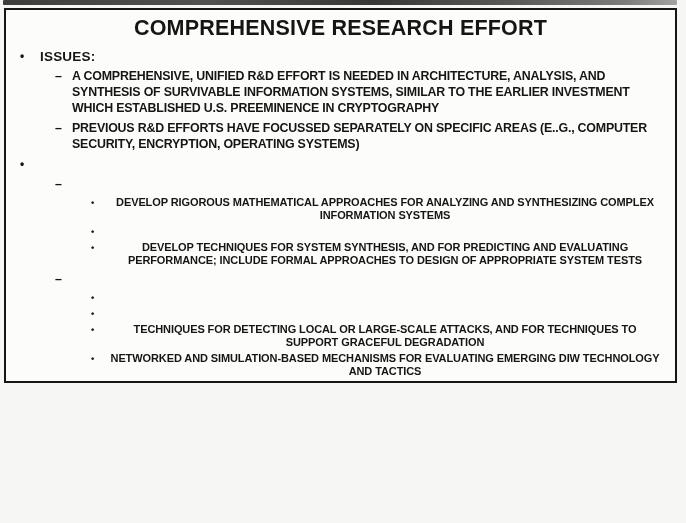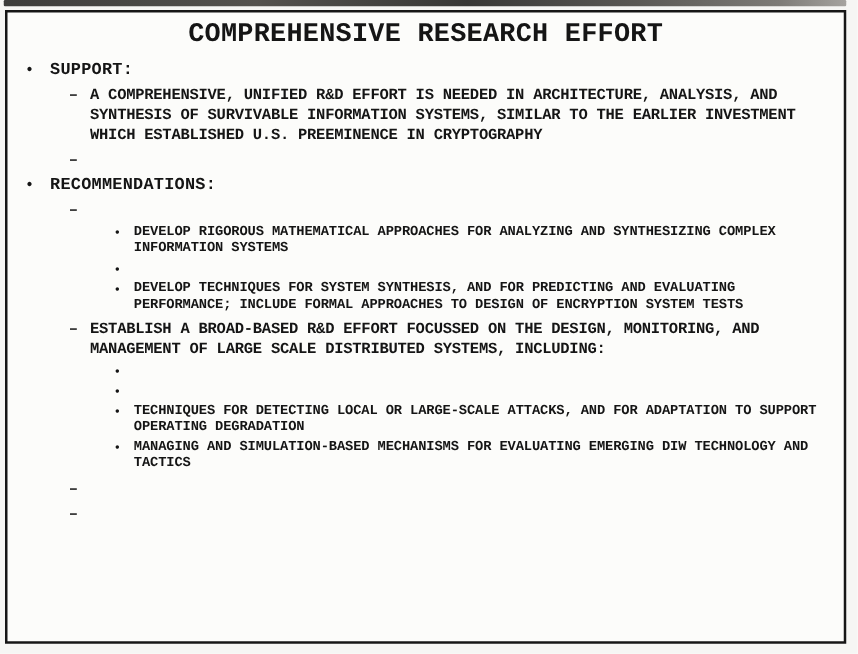--- a/index.html
+++ b/index.html
@@ -22,26 +22,25 @@
     width: 674px;
     height: 5px;
     background: linear-gradient(90deg, #3d3d3b 0%, #54524e 30%, #383836 55%, #5a5854 75%, #7d7b77 92%, #a5a39f 100%);
     border-radius: 1px;
   }
   .slide {
     position: absolute;
     top: 8px;
     left: 4px;
     width: 673px;
-    height: 507px;
+    height: 375px;
     box-sizing: border-box;
     background: #fcfcfa;
     border: 2px solid #161616;
     overflow: hidden;
-    font-family: Liberation Mono, monospace;
   }
   .title {
     text-align: center;
     font-weight: bold;
     font-size: 21.5px;
     line-height: 24px;
     letter-spacing: 0.2px;
     margin-top: 6px;
   }
   .content {
@@ -75,92 +74,91 @@
   .l2 .txt { max-width: 597px; }
 
   .l3 {
     padding-left: 85px;
     font-size: 11px;
     line-height: 13px;
     margin-bottom: 3px;
     letter-spacing: -0.1px;
   }
   .l3 .mk { width: 16px; font-size: 9.5px; line-height: 13px; }
-  .l3 .txt { max-width: 556px; }
+  .l3 .txt { max-width: 556px; text-align: center; }
 
   .narrow .txt { max-width: 560px; }
 </style>
 </head>
 <body>
 
 <div class="scan-strip"></div>
 
 <div class="slide">
   <div class="title">COMPREHENSIVE RESEARCH EFFORT</div>
 
   <div class="content">
 
     <div class="row l1">
       <span class="mk">•</span>
-      <span class="txt">SUPPORT:</span>
+      <span class="txt">ISSUES:</span>
     </div>
 
     <div class="row l2">
       <span class="mk">–</span>
       <span class="txt">A COMPREHENSIVE, UNIFIED R&amp;D EFFORT IS NEEDED IN ARCHITECTURE, ANALYSIS, AND SYNTHESIS OF SURVIVABLE INFORMATION SYSTEMS, SIMILAR TO THE EARLIER INVESTMENT WHICH ESTABLISHED U.S. PREEMINENCE IN CRYPTOGRAPHY</span>
     </div>
 
     <div class="row l2">
       <span class="mk">–</span>
+      <span class="txt">PREVIOUS R&amp;D EFFORTS HAVE FOCUSSED SEPARATELY ON SPECIFIC AREAS (E..G., COMPUTER SECURITY, ENCRYPTION, OPERATING SYSTEMS)</span>
     </div>
 
     <div class="row l1">
       <span class="mk">•</span>
-      <span class="txt">RECOMMENDATIONS:</span>
     </div>
 
     <div class="row l2">
       <span class="mk">–</span>
     </div>
 
     <div class="row l3">
       <span class="mk">•</span>
       <span class="txt">DEVELOP RIGOROUS MATHEMATICAL APPROACHES FOR ANALYZING AND SYNTHESIZING COMPLEX INFORMATION SYSTEMS</span>
     </div>
 
     <div class="row l3">
       <span class="mk">•</span>
     </div>
 
     <div class="row l3" style="margin-bottom:4px;">
       <span class="mk">•</span>
-      <span class="txt">DEVELOP TECHNIQUES FOR SYSTEM SYNTHESIS, AND FOR PREDICTING AND EVALUATING PERFORMANCE; INCLUDE FORMAL APPROACHES TO DESIGN OF ENCRYPTION SYSTEM TESTS</span>
+      <span class="txt">DEVELOP TECHNIQUES FOR SYSTEM SYNTHESIS, AND FOR PREDICTING AND EVALUATING PERFORMANCE; INCLUDE FORMAL APPROACHES TO DESIGN OF APPROPRIATE SYSTEM TESTS</span>
     </div>
 
     <div class="row l2">
       <span class="mk">–</span>
-      <span class="txt">ESTABLISH A BROAD-BASED R&amp;D EFFORT FOCUSSED ON THE DESIGN, MONITORING, AND MANAGEMENT OF LARGE SCALE DISTRIBUTED SYSTEMS, INCLUDING:</span>
     </div>
 
     <div class="row l3">
       <span class="mk">•</span>
     </div>
 
     <div class="row l3">
       <span class="mk">•</span>
     </div>
 
     <div class="row l3">
       <span class="mk">•</span>
-      <span class="txt">TECHNIQUES FOR DETECTING LOCAL OR LARGE-SCALE ATTACKS, AND FOR ADAPTATION TO SUPPORT OPERATING DEGRADATION</span>
+      <span class="txt">TECHNIQUES FOR DETECTING LOCAL OR LARGE-SCALE ATTACKS, AND FOR TECHNIQUES TO SUPPORT GRACEFUL DEGRADATION</span>
     </div>
 
     <div class="row l3" style="margin-bottom:5px;">
       <span class="mk">•</span>
-      <span class="txt">MANAGING AND SIMULATION-BASED MECHANISMS FOR EVALUATING EMERGING DIW TECHNOLOGY AND TACTICS</span>
+      <span class="txt">NETWORKED AND SIMULATION-BASED MECHANISMS FOR EVALUATING EMERGING DIW TECHNOLOGY AND TACTICS</span>
     </div>
 
     <div class="row l2">
       <span class="mk">–</span>
     </div>
 
     <div class="row l2 narrow">
       <span class="mk">–</span>
     </div>
 

